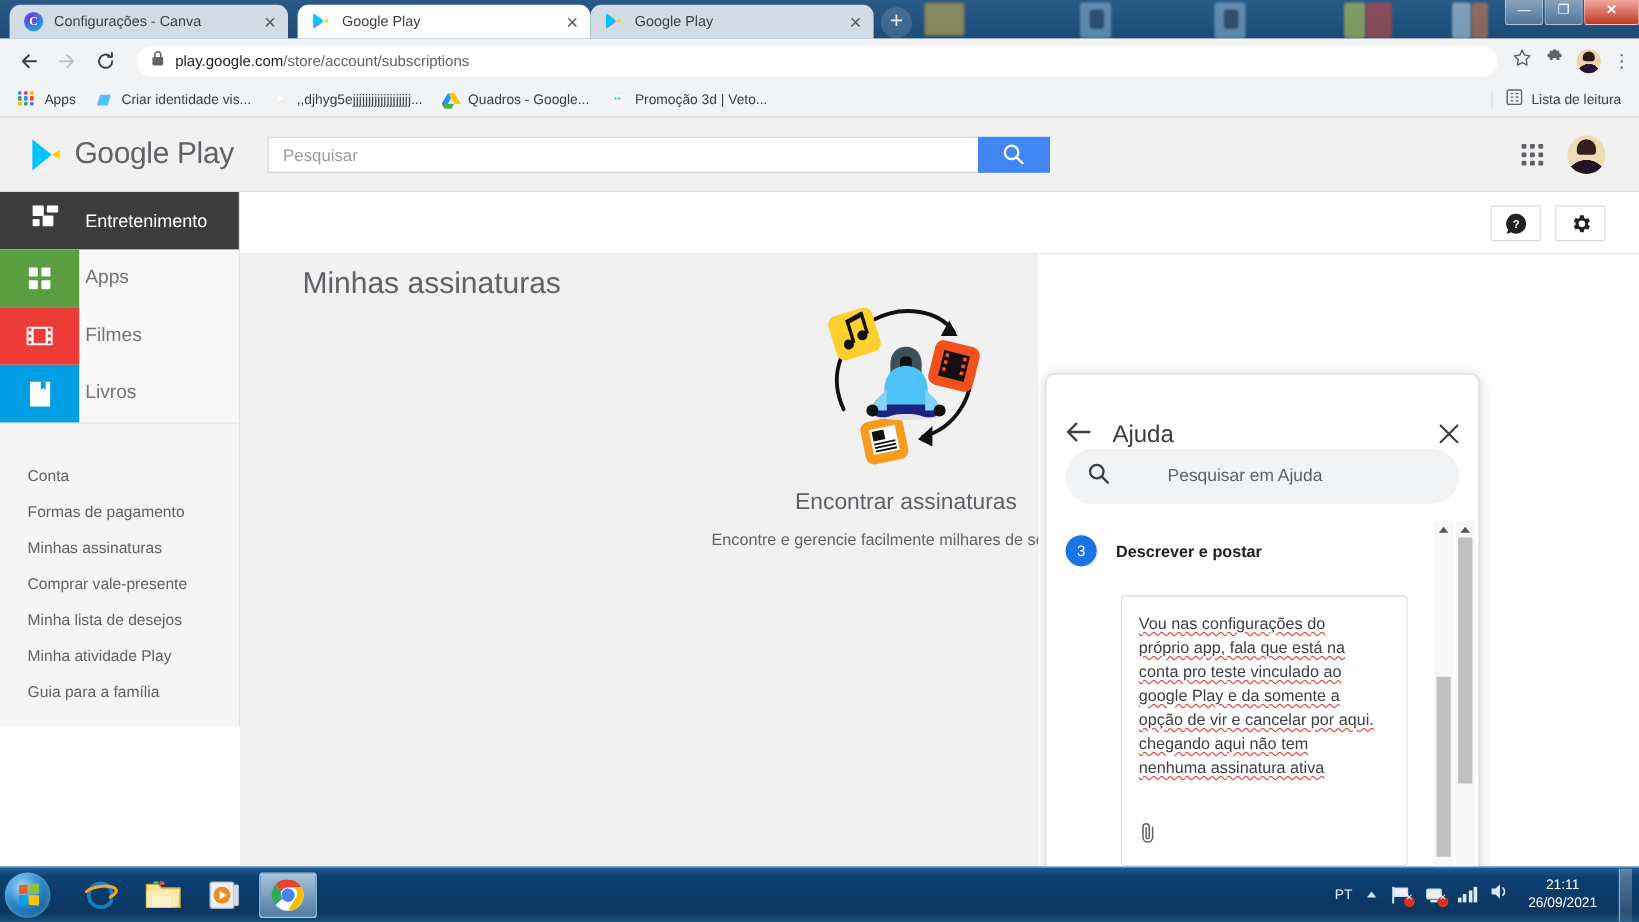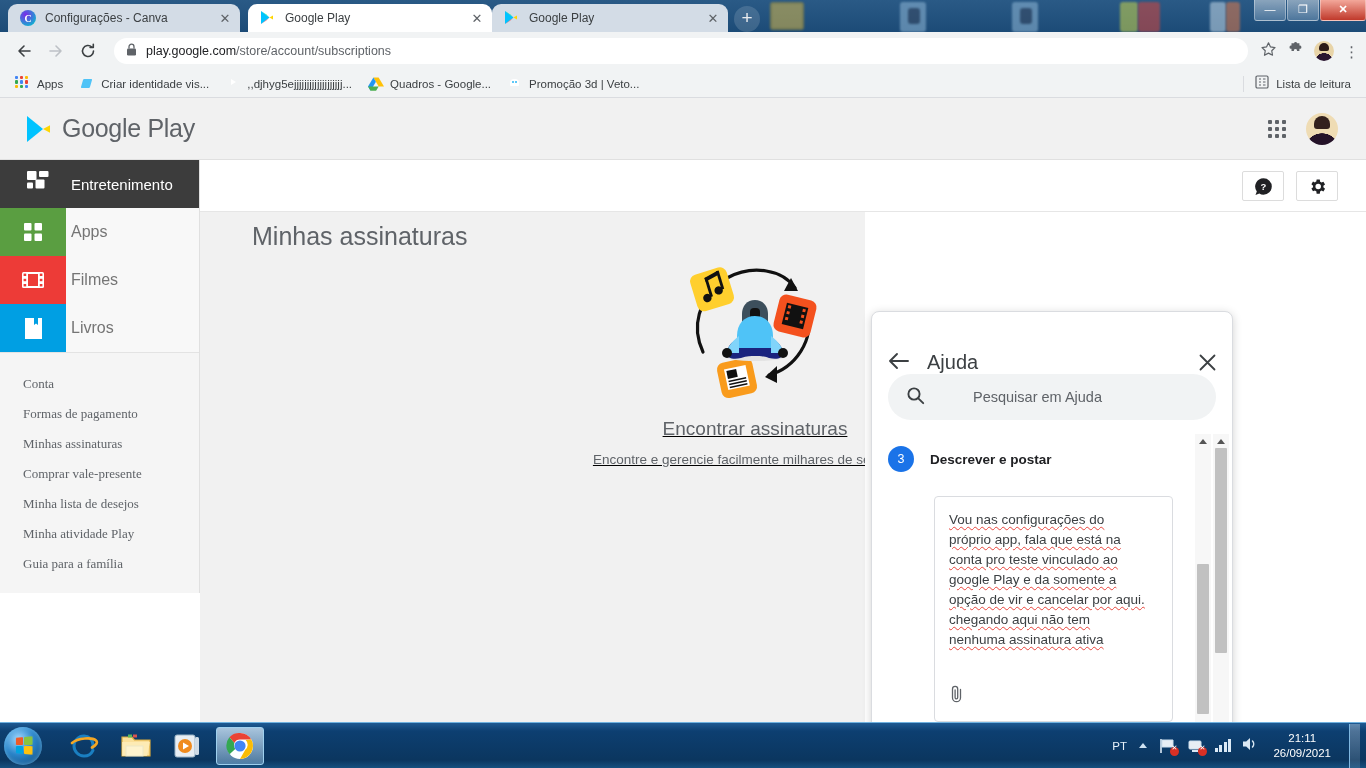--- a/index.html
+++ b/index.html
@@ -143,27 +143,27 @@
 
   
   .leftnav { position: absolute; left: 0; top: 62px; width: 200px; background: #f5f5f5; border-right: 1px solid #e0e0e0; }
   .nav-ent {
     height: 48px; background: #3c3c3c; display: flex; align-items: center; gap: 22px; padding-left: 27px;
   }
   .nav-ent .lbl { font-size: 15px; color: #fff; }
   .nav-cat { height: 48px; display: flex; align-items: center; background: #f8f8f8; }
   .nav-cat .swatch { width: 66px; height: 48px; display: flex; align-items: center; justify-content: center; flex: none; }
   .nav-cat .lbl { font-size: 16px; color: #757575; padding-left: 5px; }
-  .nav-links { padding: 16px 0 14px 0; border-top: 1px solid #e3e3e3; font-family: Liberation Serif, serif; }
+  .nav-links { padding: 28px 0 14px 0; border-top: 1px solid #e3e3e3; }
   .nav-link { height: 30px; display: flex; align-items: center; padding-left: 23px; font-size: 13px; color: #5f6368; }
 
   
   .content { position: absolute; left: 200px; top: 114px; right: 0; bottom: 0; background: #f1f1f1; }
   .page-title { position: absolute; left: 52px; top: 10px; font-size: 25px; color: #5f6368; }
-  .empty-block { position: absolute; left: 340px; top: 44px; width: 430px; text-align: center; text-decoration: underline; }
+  .empty-block { position: absolute; left: 340px; top: 33px; width: 430px; text-align: center; }
   .illo { width: 180px; height: 150px; margin: 0 auto; }
   .empty-h { font-size: 19px; color: #5f6368; margin-top: 8px; white-space: nowrap; }
   .empty-p { font-size: 13.5px; color: #5f6368; margin-top: 12px; white-space: nowrap; }
   .cta {
     display: inline-block; margin-top: 22px; background: #5a9e41; color: #fff;
     font-size: 12.5px; font-weight: bold; letter-spacing: .4px; padding: 11px 19px; border-radius: 2px;
   }
   .footer { position: absolute; left: 52px; bottom: 52px; display: flex; align-items: center; gap: 5px; font-size: 12px; white-space: nowrap; }
   .footer .cgr { color: #5f6368; margin-right: 9px; }
   .footer a { color: #4285f4; text-decoration: none; }
@@ -399,20 +399,29 @@
       <div class="play-logo">
         <svg width="26" height="28" viewBox="0 0 26 28">
           <path d="M1 1 L17 14 L1 27 Z" fill="#00c3ff"></path>
           <path d="M1 1 L17 14 L11.5 9.5 Z" fill="#00e676"></path>
           <path d="M1 27 L17 14 L11.5 18.5 Z" fill="#ff3a44"></path>
           <path d="M17 14 L24 10.3 L24 17.7 Z" fill="#ffd600"></path>
         </svg>
         <span class="play-logo-text">Google Play</span>
       </div>
 
+      <div class="search-wrap">
+        <div class="search-input">Pesquisar</div>
+        <div class="search-btn">
+          <svg width="19" height="19" viewBox="0 0 19 19">
+              <circle cx="8" cy="8" r="5.6" fill="none" stroke="#fff" stroke-width="1.9"></circle>
+              <path d="M12.3 12.3L17 17" stroke="#fff" stroke-width="2" stroke-linecap="round"></path>
+            </svg>
+        </div>
+      </div>
 
       <div class="hdr-right">
         <span class="waffle">
           <i></i>
             <i></i>
             <i></i>
             <i></i>
             <i></i>
             <i></i>
             <i></i>

